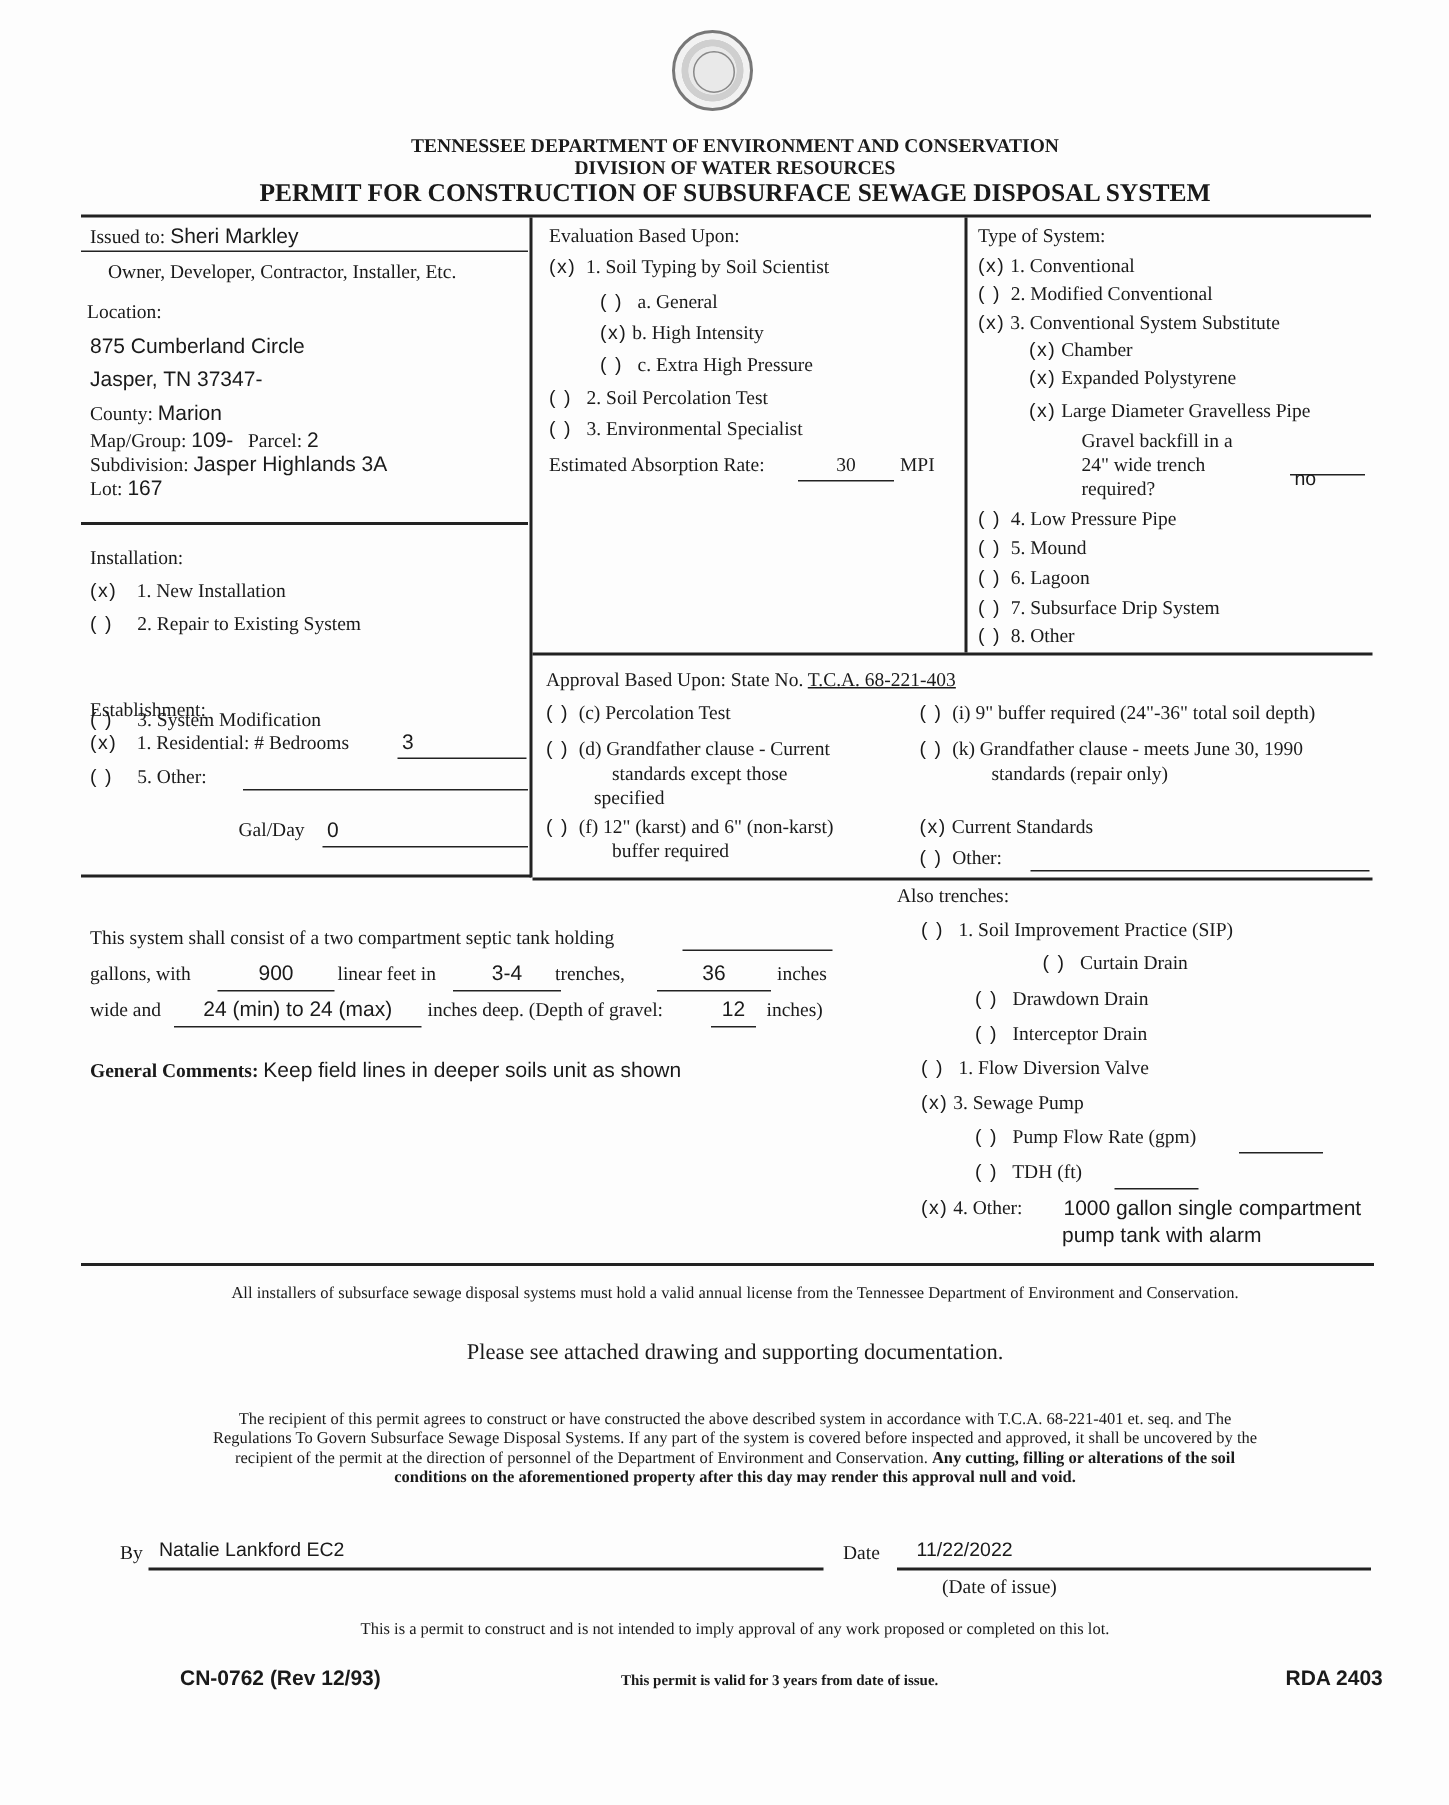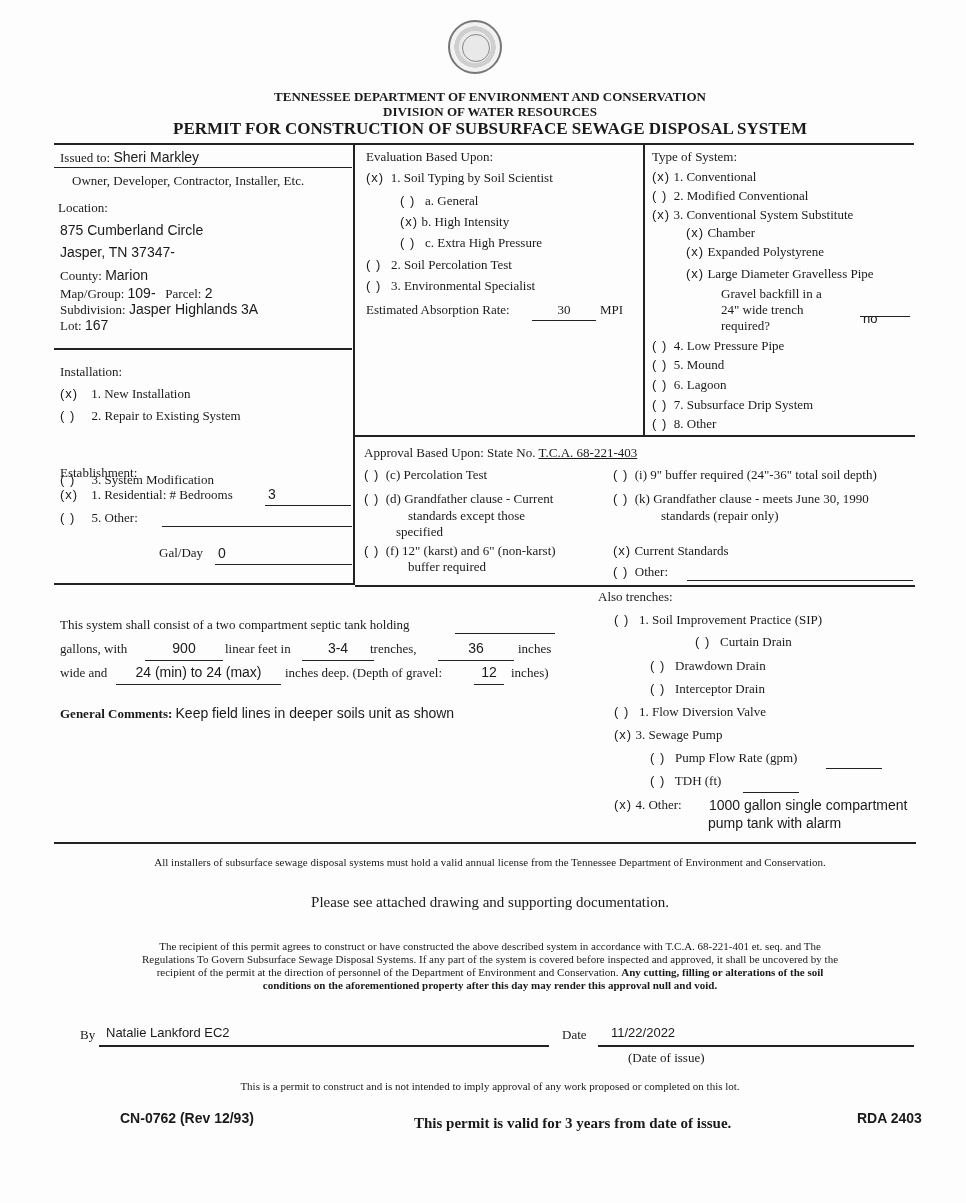--- a/index.html
+++ b/index.html
@@ -156,14 +156,14 @@
 <div class="abs f13" style="left:80px;top:1027px;">By</div>
 <div class="abs sans f13" style="left:106px;top:1025px;">Natalie Lankford EC2</div>
 <div class="uline" style="left:99px;top:1045px;width:450px;height:2px;"></div>
 <div class="abs f13" style="left:562px;top:1027px;">Date</div>
 <div class="abs sans f13" style="left:611px;top:1025px;">11/22/2022</div>
 <div class="uline" style="left:598px;top:1045px;width:316px;height:2px;"></div>
 <div class="abs f13" style="left:628px;top:1050px;">(Date of issue)</div>
 
 <div class="abs center" style="left:0;width:980px;top:1080px;font-size:11px;">This is a permit to construct and is not intended to imply approval of any work proposed or completed on this lot.</div>
 <div class="abs sans bold f14" style="left:120px;top:1110px;">CN-0762 (Rev 12/93)</div>
-<div class="abs bold" style="left:414px;top:1115px;font-size:15px;">This permit is valid for 3 years from date of issue.</div>
+<div class="abs bold" style="left:414px;top:1115px;font-size:10px;">This permit is valid for 3 years from date of issue.</div>
 <div class="abs sans bold f14" style="left:857px;top:1110px;">RDA 2403</div>
 
 </body></html>

